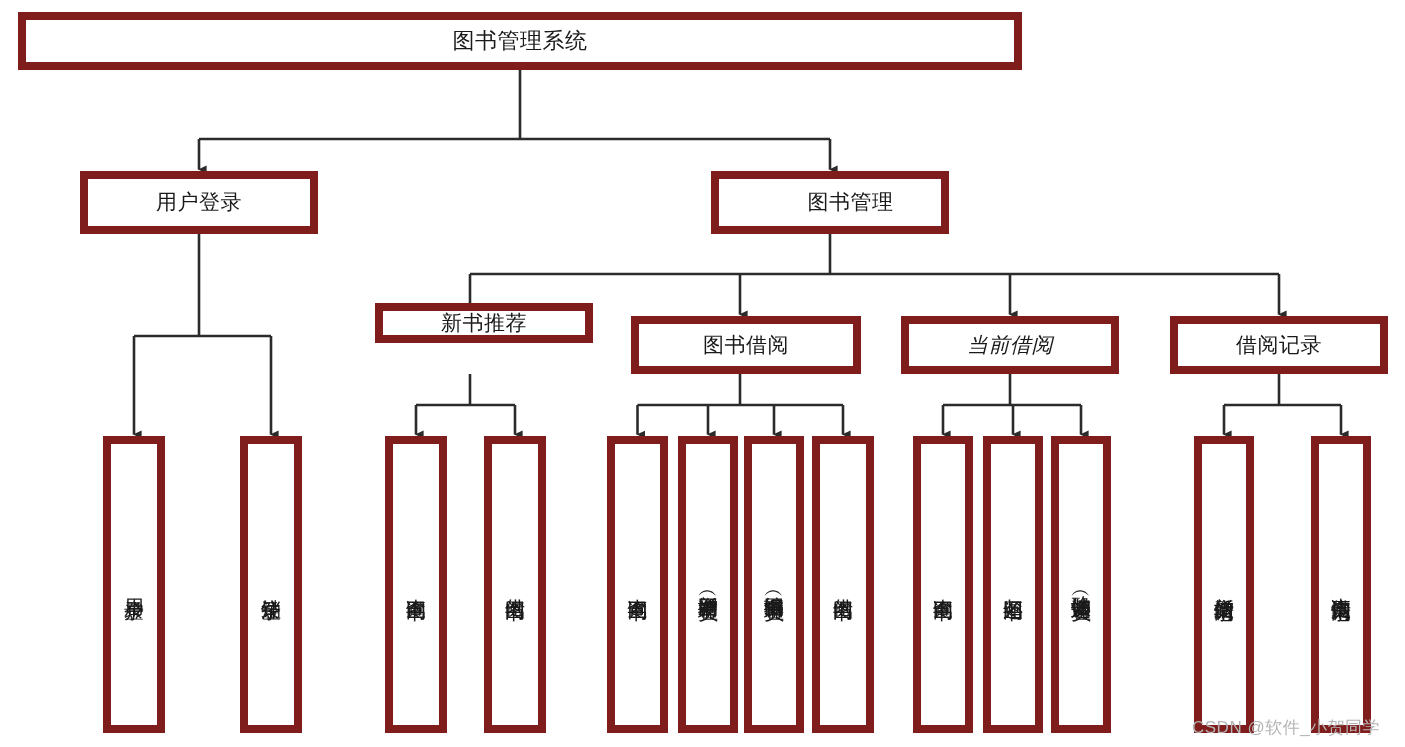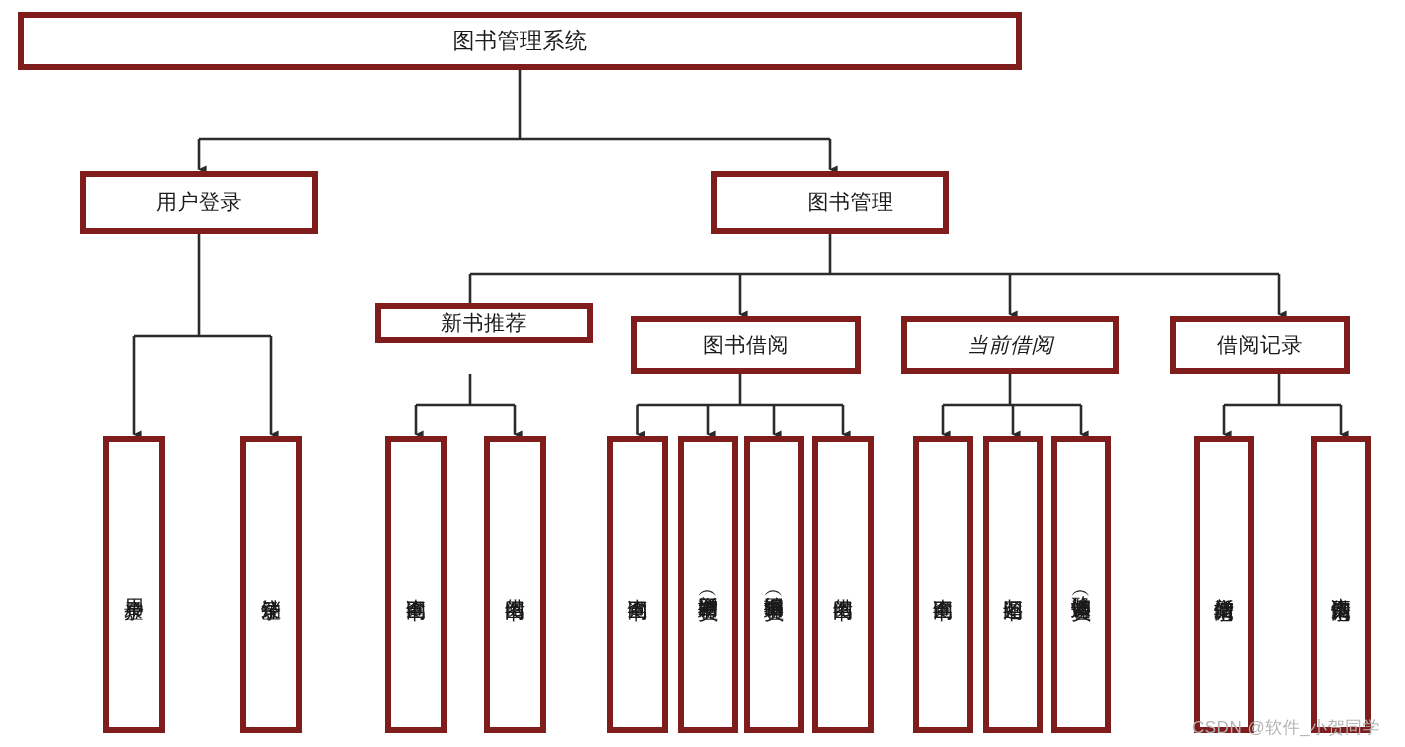--- a/index.html
+++ b/index.html
@@ -23,21 +23,21 @@
     position: absolute;
     left: 0;
     top: 0;
     width: 1405px;
     height: 747px;
   }
   .node {
     position: absolute;
     box-sizing: border-box;
     background: #ffffff;
-    border: 6px solid #7f1d1d;
+    border: 8px solid #7f1d1d;
     display: flex;
     align-items: center;
     justify-content: center;
     overflow: hidden;
   }
   .node .label {
     color: #1a1a1a;
     font-size: 21px;
     line-height: 1.15;
     letter-spacing: 0.5px;
@@ -119,21 +119,21 @@
       </div>
       <div class="node" style="left: 361px; top: 303px; width: 218px; height: 40px; margin-left: 14px;">
         <span class="label">新书推荐</span>
       </div>
       <div class="node" style="left: 631px; top: 316px; width: 230px; height: 58px;">
         <span class="label">图书借阅</span>
       </div>
       <div class="node" style="left: 901px; top: 316px; width: 218px; height: 58px; font-style: italic;">
         <span class="label">当前借阅</span>
       </div>
-      <div class="node" style="left: 1170px; top: 316px; width: 180px; height: 58px;">
+      <div class="node" style="left: 1170px; top: 316px; width: 218px; height: 58px;">
         <span class="label">借阅记录</span>
       </div>
       <div class="node vertical" style="left: 103px; top: 436px; width: 62px; height: 297px;">
         <span class="label">用户登录</span>
       </div>
       <div class="node vertical" style="left: 240px; top: 436px; width: 62px; height: 297px;">
         <span class="label">注销登录</span>
       </div>
       <div class="node vertical" style="left: 385px; top: 436px; width: 62px; height: 297px;">
         <span class="label">查询图书</span>

